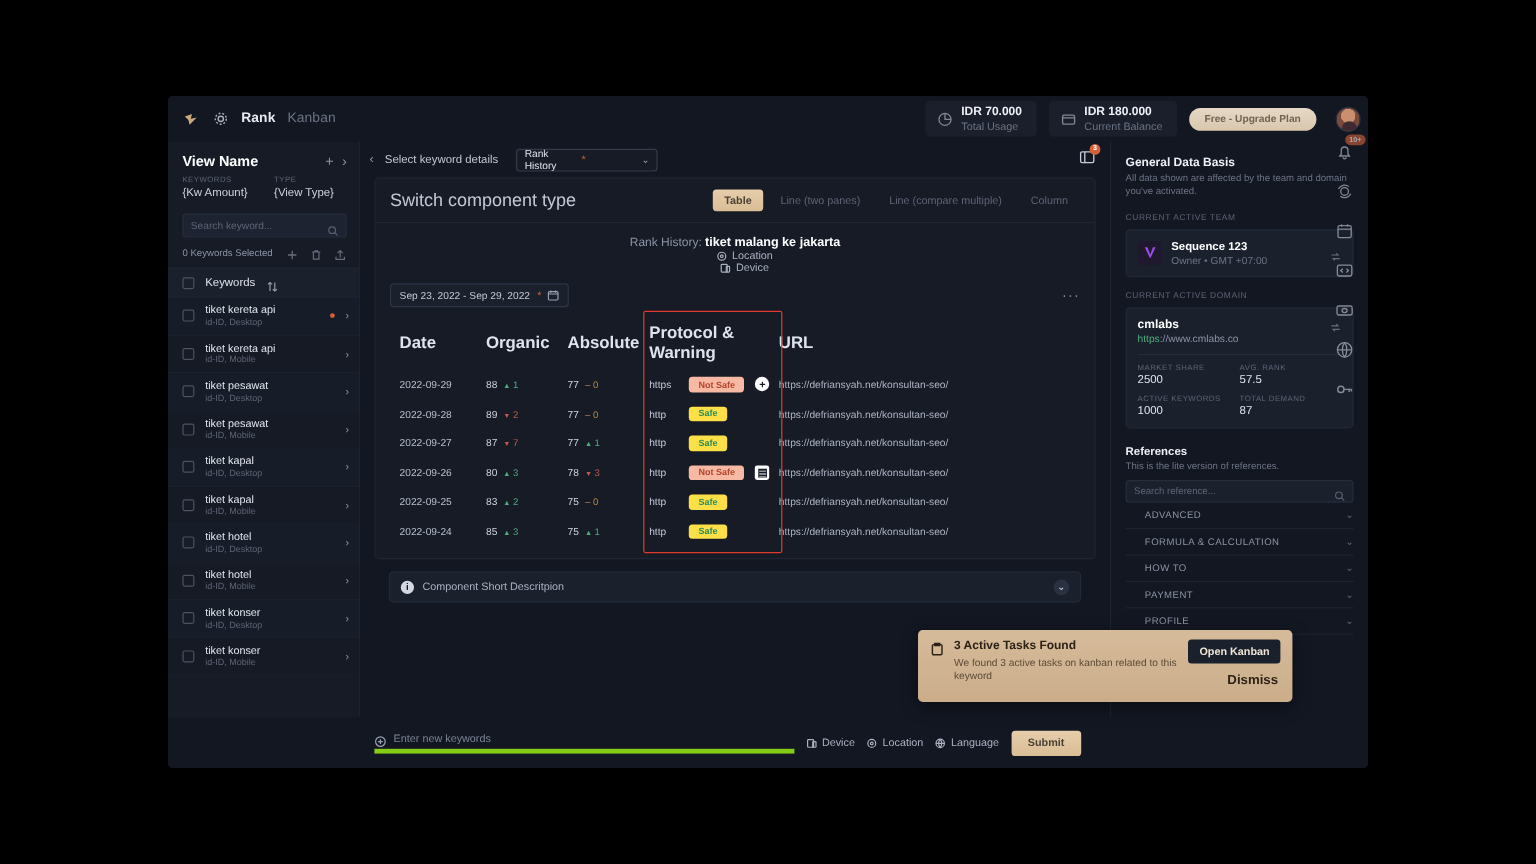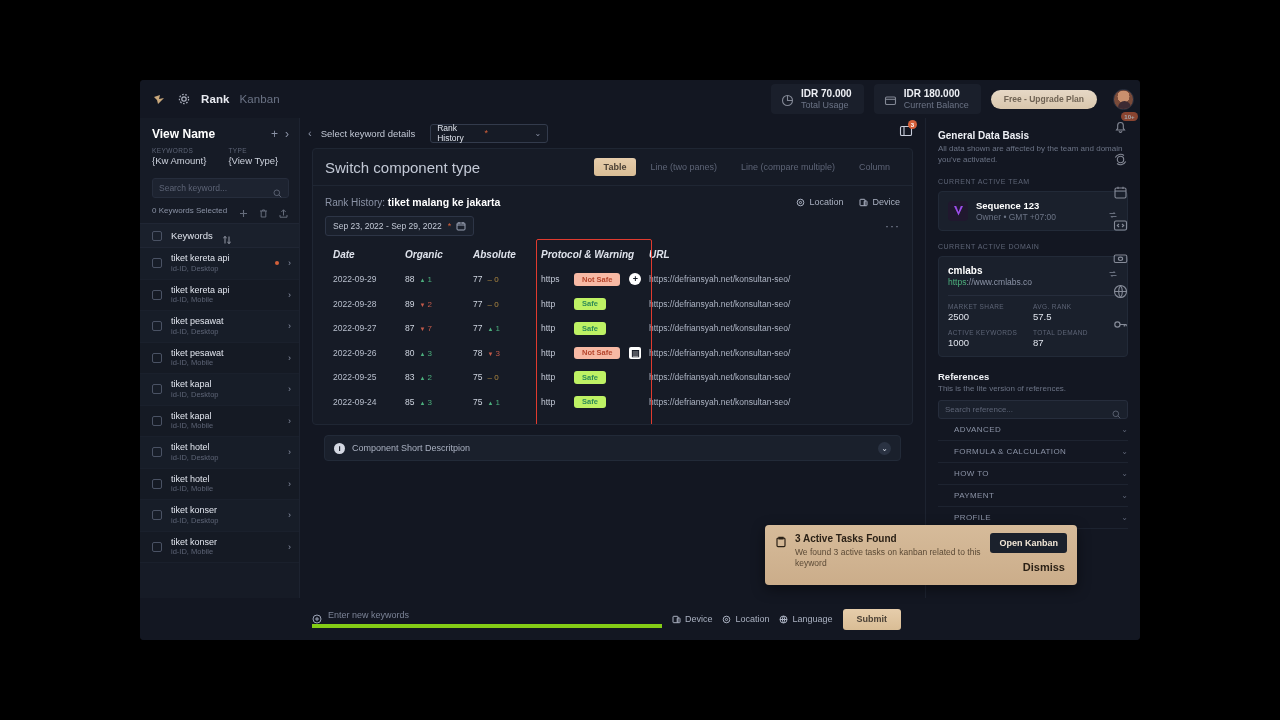--- a/index.html
+++ b/index.html
@@ -171,39 +171,38 @@
   .seg-btn {
     font-size:9px; padding: 4px 10px; border-radius:3px;
     color:#5d6476; background:transparent; border:none; cursor:pointer;
     font-family:inherit; white-space:nowrap;
   }
   .seg-btn.active {
     background: linear-gradient(180deg,#e6cdab,#d9bd95);
     color:#4a4035; font-weight:bold;
   }
 
-  .rh-head { padding: 10px 12px 0 12px; display:flex; align-items:center; }
+  .rh-head { padding: 10px 12px 0 12px; display:flex; align-items:center;flex-direction:column; }
   .rh-title { font-size:10px; color:#8b93a6; flex:1; }
   .rh-title b { color:#fff; font-size:10.5px; }
   .rh-tool { font-size:9px; color:#aab1c1; margin-left:16px; display:flex; align-items:center; gap:4px; cursor:pointer;}
   .date-row { padding: 8px 12px 6px 12px; display:flex; align-items:center; }
   .date-box {
     height:20px; border:1px solid #2d3546; border-radius:3px; background:#1a202c;
     display:flex; align-items:center; gap:5px; padding: 0 7px; cursor:pointer;
   }
   .date-txt { font-size:8.5px; color:#c3c9d6; }
   .dots { margin-left:auto; color:#8b93a6; font-size:12px; letter-spacing:1px; cursor:pointer;}
 
   
   .tbl-wrap { position:relative; padding: 0 12px 10px 12px; }
   table.rh { width:100%; border-collapse:collapse; }
   table.rh th {
-    text-align:left; font-size:10px; color:#dfe3ec; font-weight:bold;
+    text-align:left; font-size:14px; color:#dfe3ec; font-weight:bold;
     padding: 7px 0 7px 0;
-    font-style: italic;
   }
   table.rh td {
     font-size:8.5px; color:#b8bfcd; padding: 6px 0;
     vertical-align: middle;
   }
   .col-date { width: 80px; padding-left:8px !important; }
   .col-org  { width: 68px; }
   .col-abs  { width: 68px; }
   .col-pw   { width: 108px; }
   .col-url  { width: auto; }
@@ -213,21 +212,21 @@
   .down { color:#c45a4a; }
   .flat { color:#b08a42; }
   .na { color:#5d6476; }
   .tri { font-size:6px; margin-right:2px; }
   .proto-cell { display:flex; align-items:center; gap:7px; }
   .proto-lbl { font-size:8.5px; color:#c3c9d6; width:26px; }
   .pill {
     font-size:7.5px; font-weight:bold; padding: 2.5px 8px; border-radius:3px;
     display:inline-block; line-height:1;
   }
-  .pill.safe { background:#bef264; color:#2e8b57; }
+  .pill.safe { background:#fde047; color:#2e8b57; }
   .pill.unsafe { background:#f7b9a4; color:#b5452c; }
   .row-ic {
     width:12px;height:12px;border-radius:50%; background:#fff; color:#161b26;
     font-size:9px; display:flex;align-items:center;justify-content:center;
     margin-left:2px; cursor:pointer; font-weight:bold;
   }
   .row-ic.sq { border-radius:2px; }
   .url { color:#aeb5c4; font-size:8.5px; }
   .pw-outline {
     position:absolute; border:1.5px solid #e03b2f; border-radius:2px;

